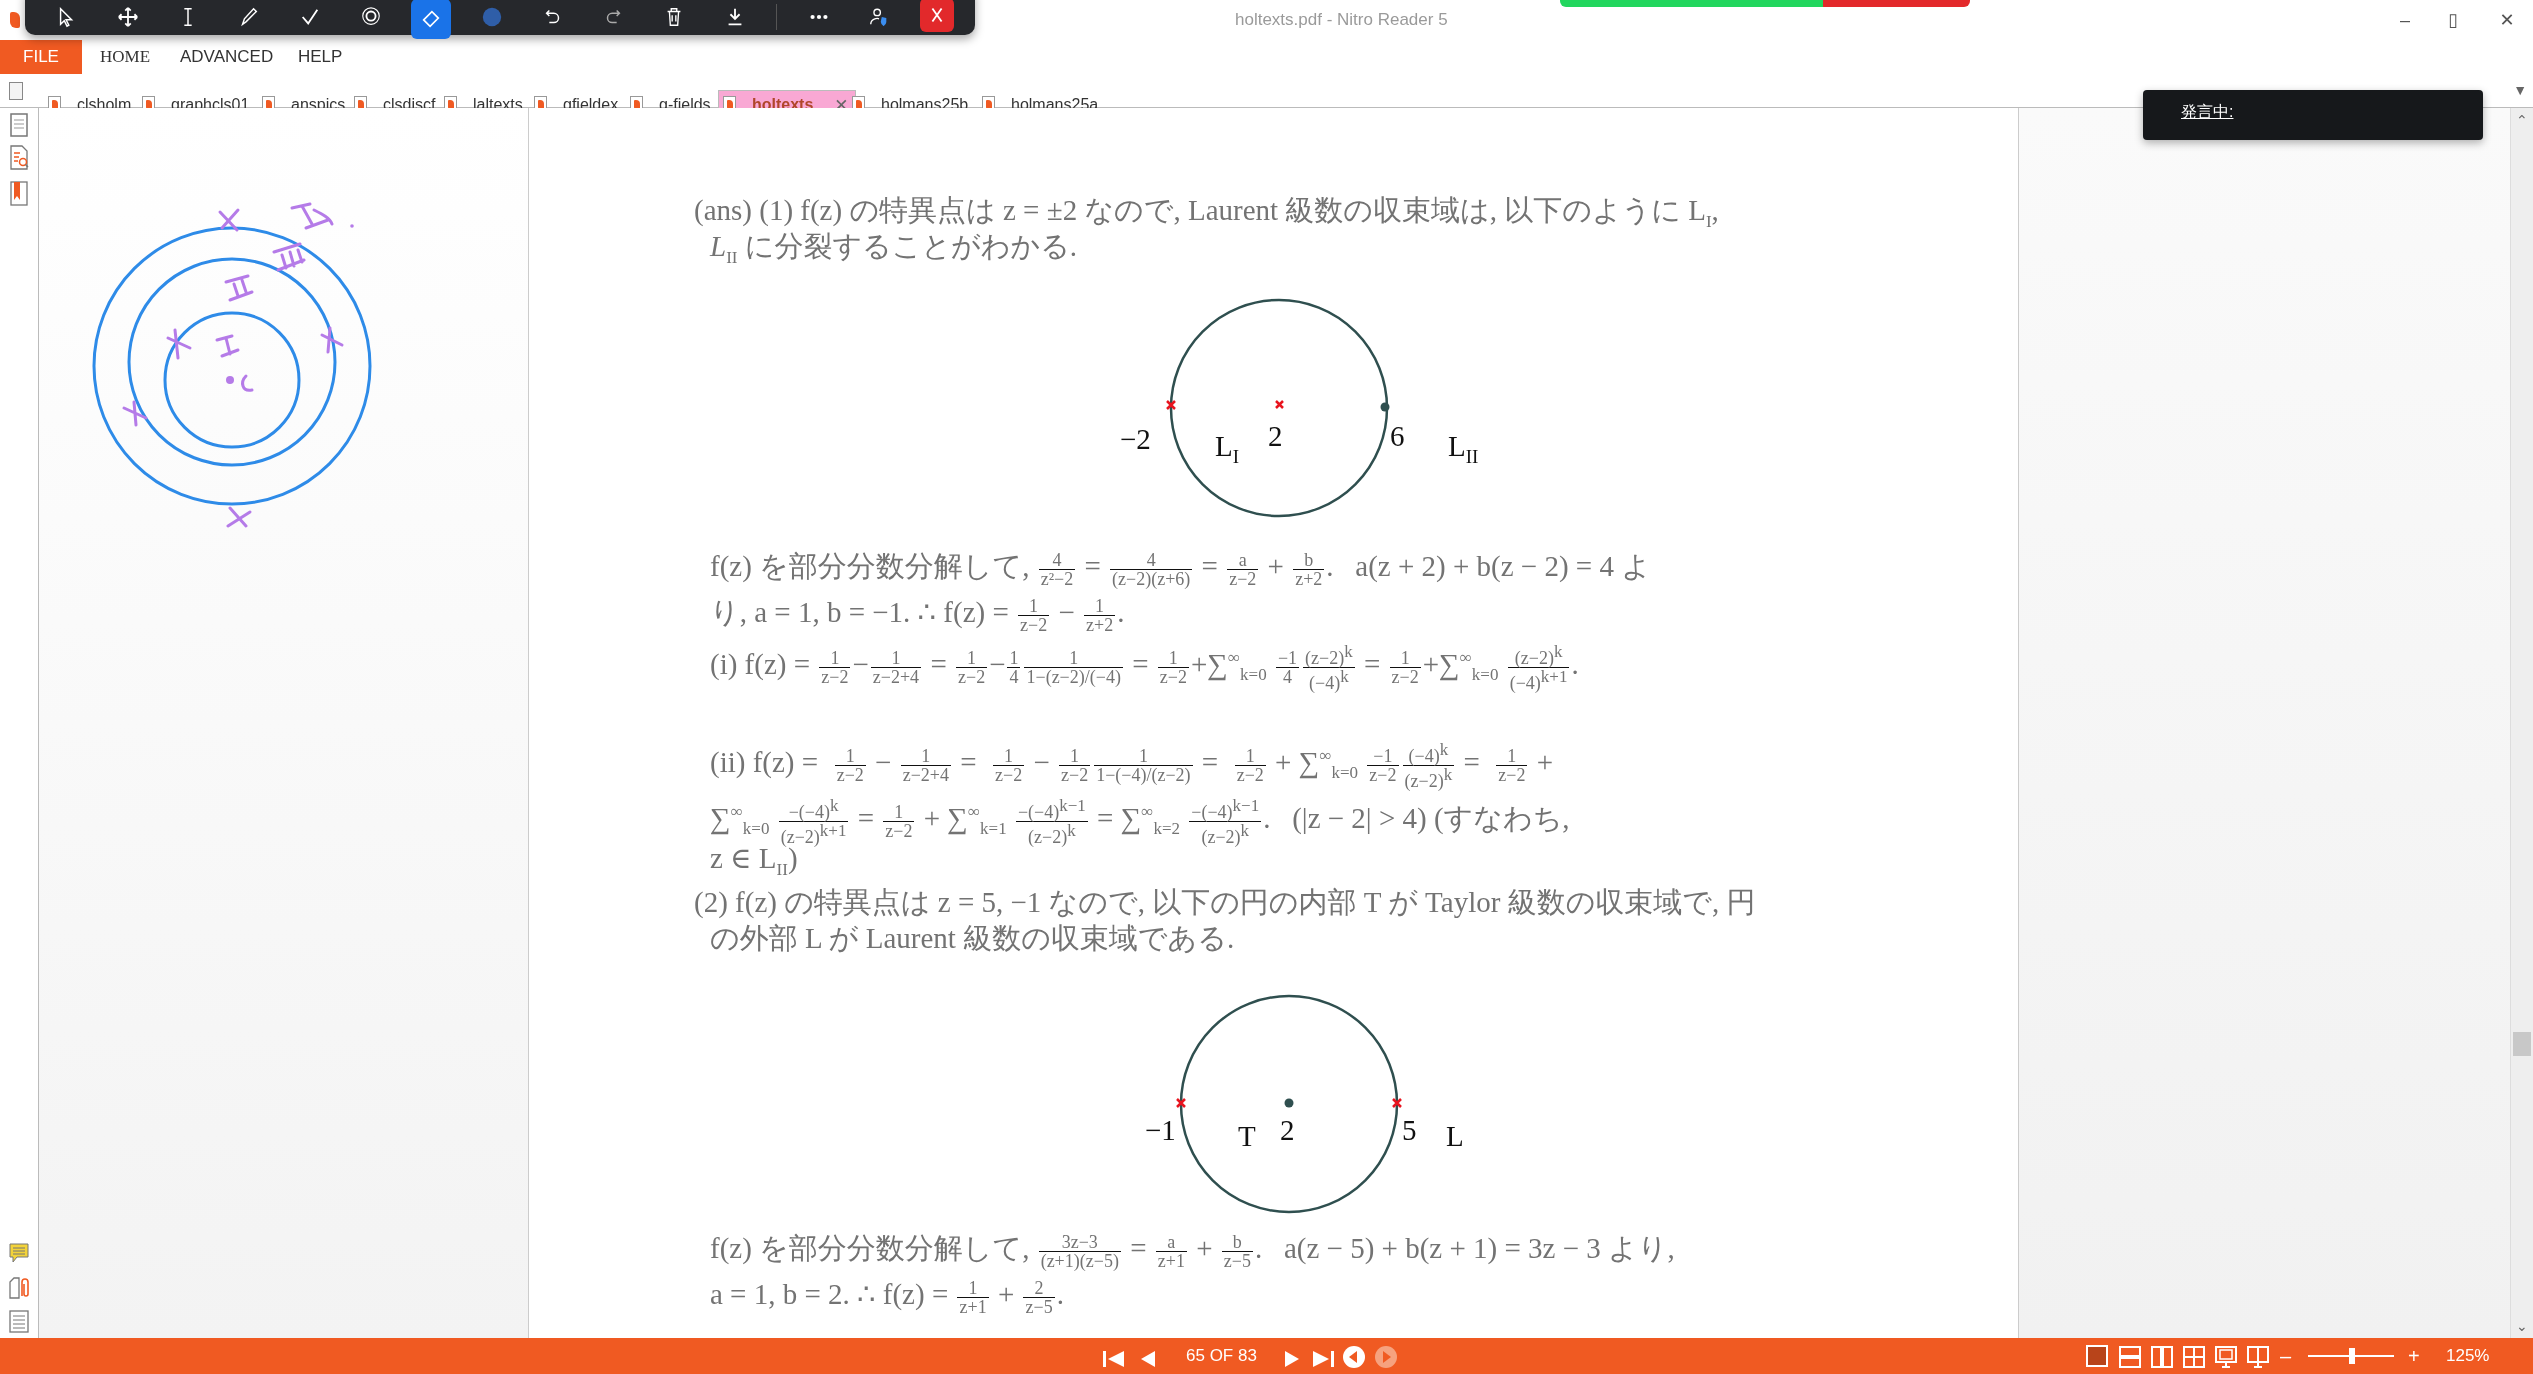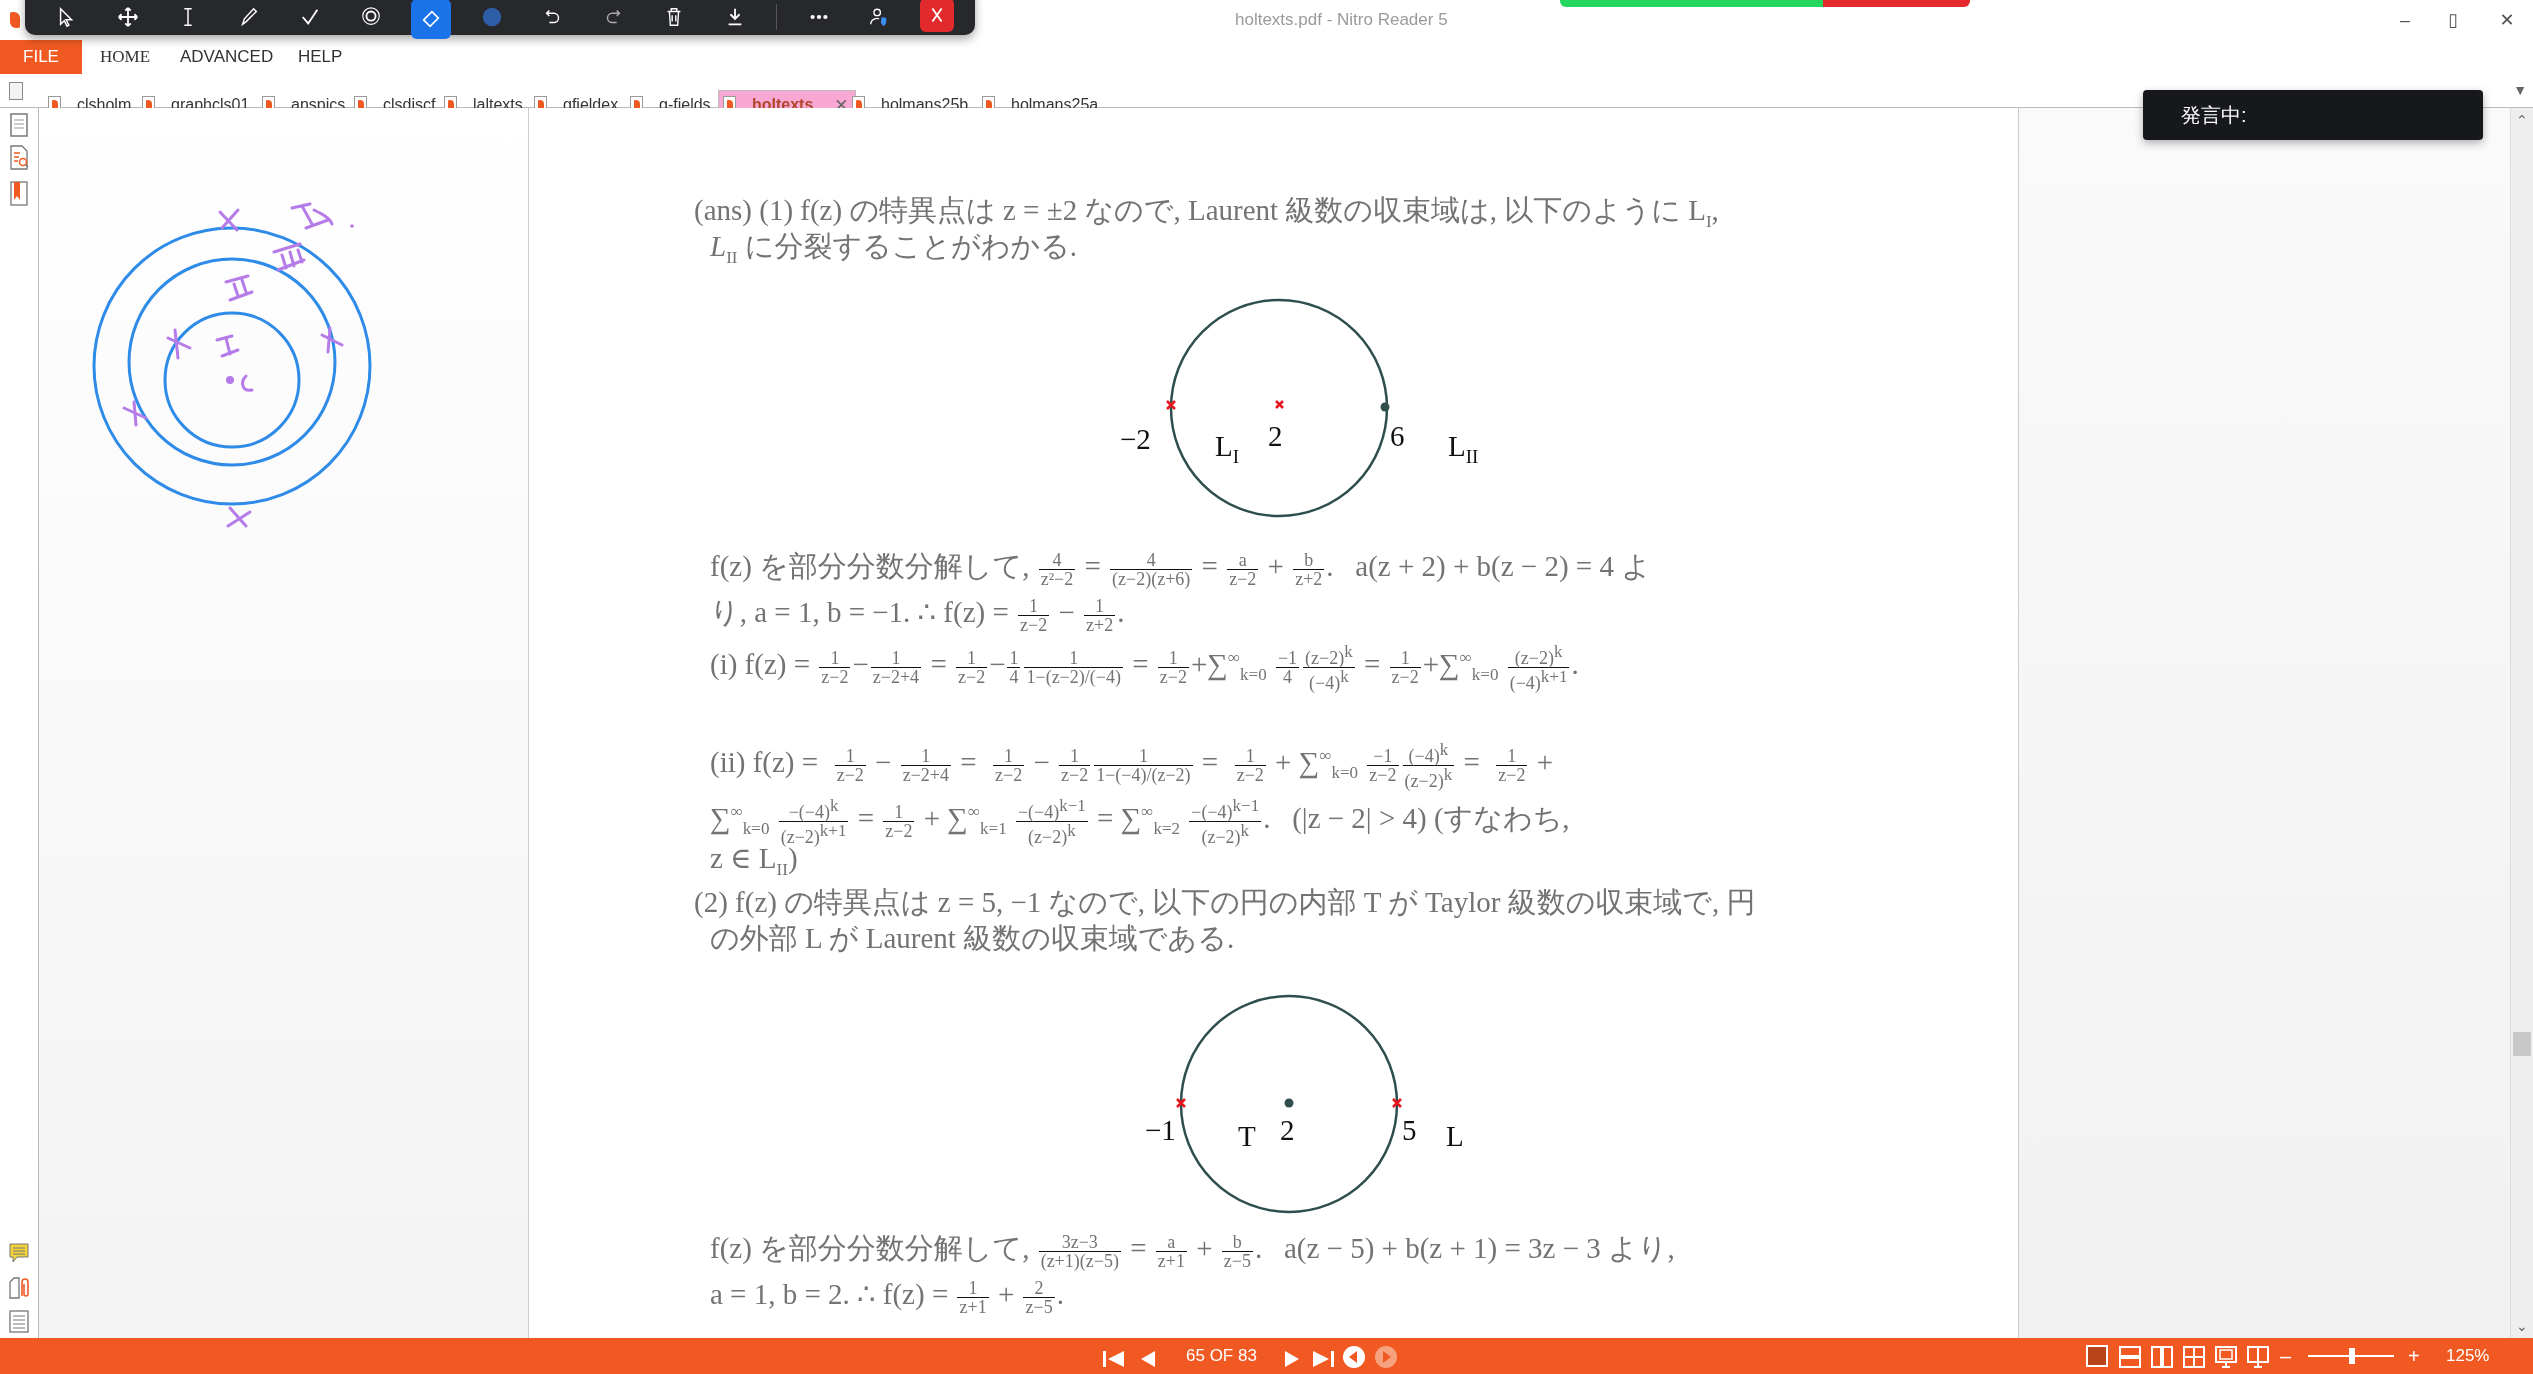--- a/index.html
+++ b/index.html
@@ -46,21 +46,21 @@
   
   #left-panel { position: absolute; left: 39px; top: 108px; width: 490px; height: 1230px; background: linear-gradient(#ffffff, #f3f3f3); border-right: 1px solid #ccc; }
   #page { position: absolute; left: 530px; top: 108px; width: 1488px; height: 1230px; background: #fff; }
   #right-panel { position: absolute; left: 2018px; top: 108px; width: 492px; height: 1230px; background: linear-gradient(#fafafa, #f1f1f1); border-left: 1px solid #ccc; }
   #vscroll { position: absolute; left: 2510px; top: 108px; width: 23px; height: 1230px; background: #eeeeee; border-left: 1px solid #ddd; }
   #vscroll-up { position: absolute; left: 5px; top: 4px; font-size: 14px; color: #666; }
   #vscroll-down { position: absolute; left: 5px; bottom: 4px; font-size: 14px; color: #666; }
   #vscroll-thumb { position: absolute; left: 2px; top: 924px; width: 18px; height: 24px; background: #c8c8c8; }
 
   
-  #speak-toast { position: absolute; left: 2143px; top: 90px; width: 340px; height: 50px; background: #16181b; border-radius: 4px; box-shadow: 0 3px 8px rgba(0,0,0,.3); color: #fff; font-size: 20px; padding: 12px 0 0 38px; z-index: 15; }
+  #speak-toast { position: absolute; left: 2143px; top: 90px; width: 340px; height: 50px; background: #16181b; border-radius: 4px; box-shadow: 0 3px 8px rgba(0,0,0,.3); color: #fff; font-size: 16px; padding: 12px 0 0 38px; z-index: 15; text-decoration: underline; }
 
   
   .doc { position: absolute; font-family: "Liberation Serif", "DejaVu Serif", serif; font-size: 29px; color: #737373; white-space: nowrap; line-height: 36px; }
   .doc i { font-style: italic; }
   .frac { display: inline-block; vertical-align: middle; text-align: center; font-size: 18px; line-height: 18px; margin: 0 2px; }
   .frac > span { display: block; padding: 0 2px; }
   .frac > span.den { border-top: 1.5px solid #111; }
   .doc sub, .doc sup { font-size: 17px; }
 
   .figlabel { position: absolute; font-family: "Liberation Serif", "DejaVu Serif", serif; font-size: 29px; color: #111; }

